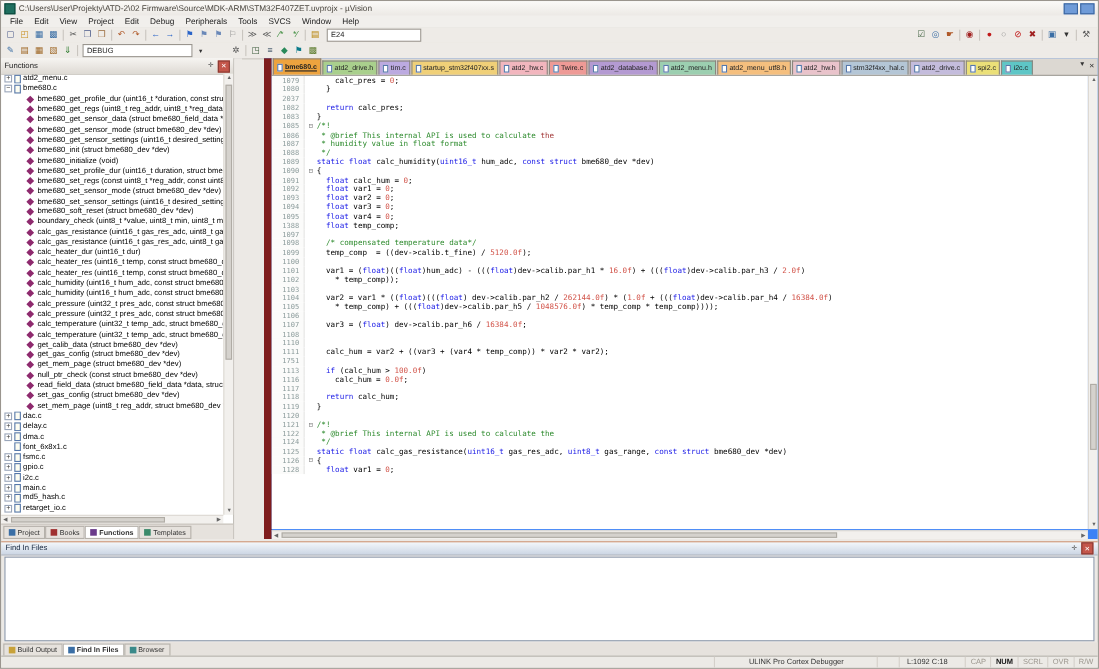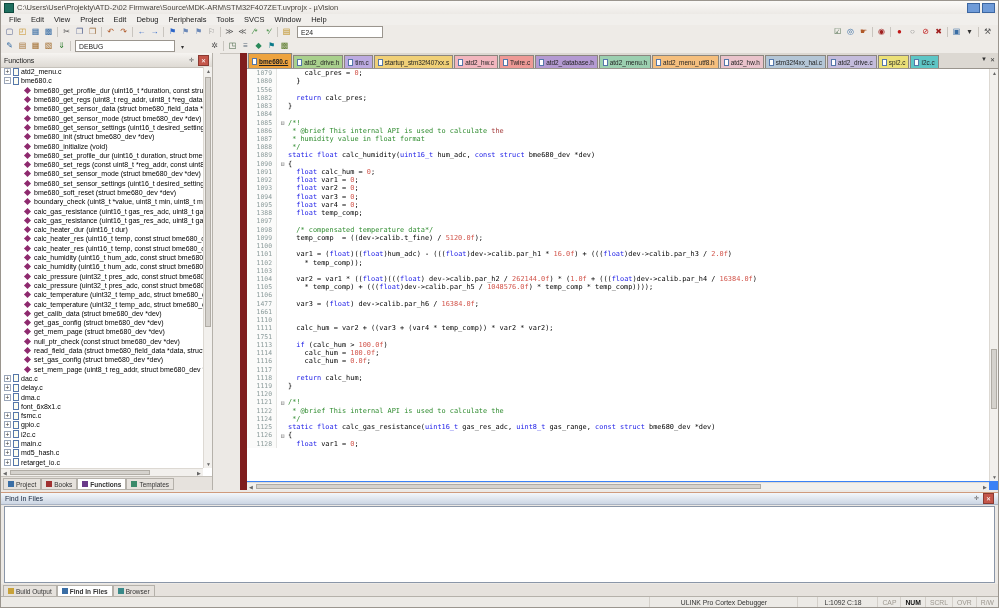--- a/index.html
+++ b/index.html
@@ -608,24 +608,23 @@
           <span class="etab-label">i2c.c</span>
         </span>
       </div>
     <span class="etabs-ctrl">
       <span>▼</span>
       <span>✕</span>
     </span>
     <div id="codewrap">
         <div class="cline"><span class="ln">1079</span><span class="fold"></span><span class="ctext"><span class="tk-p">    calc_pres = </span><span class="tk-n">0</span><span class="tk-p">;</span></span></div>
         <div class="cline"><span class="ln">1080</span><span class="fold"></span><span class="ctext"><span class="tk-p">  }</span></span></div>
-        <div class="cline"><span class="ln">1556</span><span class="fold"></span><span class="ctext"></span></div>
+        <div class="cline"><span class="ln">2037</span><span class="fold"></span><span class="ctext"></span></div>
         <div class="cline"><span class="ln">1082</span><span class="fold"></span><span class="ctext"><span class="tk-p">  </span><span class="tk-k">return</span><span class="tk-p"> calc_pres;</span></span></div>
         <div class="cline"><span class="ln">1083</span><span class="fold"></span><span class="ctext"><span class="tk-p">}</span></span></div>
-        <div class="cline"><span class="ln">1084</span><span class="fold"></span><span class="ctext"></span></div>
         <div class="cline"><span class="ln">1085</span><span class="fold">⊟</span><span class="ctext"><span class="tk-c">/*!</span></span></div>
         <div class="cline"><span class="ln">1086</span><span class="fold"></span><span class="ctext"><span class="tk-c"> * @brief This internal API is used to calculate </span><span class="tk-r">the</span></span></div>
         <div class="cline"><span class="ln">1087</span><span class="fold"></span><span class="ctext"><span class="tk-c"> * humidity value in float format</span></span></div>
         <div class="cline"><span class="ln">1088</span><span class="fold"></span><span class="ctext"><span class="tk-c"> */</span></span></div>
         <div class="cline"><span class="ln">1089</span><span class="fold"></span><span class="ctext"><span class="tk-k">static</span><span class="tk-p"> </span><span class="tk-k">float</span><span class="tk-p"> calc_humidity(</span><span class="tk-k">uint16_t</span><span class="tk-p"> hum_adc, </span><span class="tk-k">const</span><span class="tk-p"> </span><span class="tk-k">struct</span><span class="tk-p"> bme680_dev *dev)</span></span></div>
         <div class="cline"><span class="ln">1090</span><span class="fold">⊟</span><span class="ctext"><span class="tk-p">{</span></span></div>
         <div class="cline"><span class="ln">1091</span><span class="fold"></span><span class="ctext"><span class="tk-p">  </span><span class="tk-k">float</span><span class="tk-p"> calc_hum = </span><span class="tk-n">0</span><span class="tk-p">;</span></span></div>
         <div class="cline"><span class="ln">1092</span><span class="fold"></span><span class="ctext"><span class="tk-p">  </span><span class="tk-k">float</span><span class="tk-p"> var1 = </span><span class="tk-n">0</span><span class="tk-p">;</span></span></div>
         <div class="cline"><span class="ln">1093</span><span class="fold"></span><span class="ctext"><span class="tk-p">  </span><span class="tk-k">float</span><span class="tk-p"> var2 = </span><span class="tk-n">0</span><span class="tk-p">;</span></span></div>
         <div class="cline"><span class="ln">1094</span><span class="fold"></span><span class="ctext"><span class="tk-p">  </span><span class="tk-k">float</span><span class="tk-p"> var3 = </span><span class="tk-n">0</span><span class="tk-p">;</span></span></div>
@@ -634,27 +633,26 @@
         <div class="cline"><span class="ln">1097</span><span class="fold"></span><span class="ctext"></span></div>
         <div class="cline"><span class="ln">1098</span><span class="fold"></span><span class="ctext"><span class="tk-p">  </span><span class="tk-c">/* compensated temperature data*/</span></span></div>
         <div class="cline"><span class="ln">1099</span><span class="fold"></span><span class="ctext"><span class="tk-p">  temp_comp  = ((dev-&gt;calib.t_fine) / </span><span class="tk-n">5120.0f</span><span class="tk-p">);</span></span></div>
         <div class="cline"><span class="ln">1100</span><span class="fold"></span><span class="ctext"></span></div>
         <div class="cline"><span class="ln">1101</span><span class="fold"></span><span class="ctext"><span class="tk-p">  var1 = (</span><span class="tk-k">float</span><span class="tk-p">)((</span><span class="tk-k">float</span><span class="tk-p">)hum_adc) - (((</span><span class="tk-k">float</span><span class="tk-p">)dev-&gt;calib.par_h1 * </span><span class="tk-n">16.0f</span><span class="tk-p">) + (((</span><span class="tk-k">float</span><span class="tk-p">)dev-&gt;calib.par_h3 / </span><span class="tk-n">2.0f</span><span class="tk-p">)</span></span></div>
         <div class="cline"><span class="ln">1102</span><span class="fold"></span><span class="ctext"><span class="tk-p">    * temp_comp));</span></span></div>
         <div class="cline"><span class="ln">1103</span><span class="fold"></span><span class="ctext"></span></div>
         <div class="cline"><span class="ln">1104</span><span class="fold"></span><span class="ctext"><span class="tk-p">  var2 = var1 * ((</span><span class="tk-k">float</span><span class="tk-p">)(((</span><span class="tk-k">float</span><span class="tk-p">) dev-&gt;calib.par_h2 / </span><span class="tk-n">262144.0f</span><span class="tk-p">) * (</span><span class="tk-n">1.0f</span><span class="tk-p"> + (((</span><span class="tk-k">float</span><span class="tk-p">)dev-&gt;calib.par_h4 / </span><span class="tk-n">16384.0f</span><span class="tk-p">)</span></span></div>
         <div class="cline"><span class="ln">1105</span><span class="fold"></span><span class="ctext"><span class="tk-p">    * temp_comp) + (((</span><span class="tk-k">float</span><span class="tk-p">)dev-&gt;calib.par_h5 / </span><span class="tk-n">1048576.0f</span><span class="tk-p">) * temp_comp * temp_comp))));</span></span></div>
         <div class="cline"><span class="ln">1106</span><span class="fold"></span><span class="ctext"></span></div>
-        <div class="cline"><span class="ln">1477</span><span class="fold"></span><span class="ctext"><span class="tk-p">  var3 = (</span><span class="tk-k">float</span><span class="tk-p">) dev-&gt;calib.par_h6 / </span><span class="tk-n">16384.0f</span><span class="tk-p">;</span></span></div>
-        <div class="cline"><span class="ln">1661</span><span class="fold"></span><span class="ctext"></span></div>
+        <div class="cline"><span class="ln">1107</span><span class="fold"></span><span class="ctext"><span class="tk-p">  var3 = (</span><span class="tk-k">float</span><span class="tk-p">) dev-&gt;calib.par_h6 / </span><span class="tk-n">16384.0f</span><span class="tk-p">;</span></span></div>
+        <div class="cline"><span class="ln">1108</span><span class="fold"></span><span class="ctext"></span></div>
         <div class="cline"><span class="ln">1110</span><span class="fold"></span><span class="ctext"></span></div>
         <div class="cline"><span class="ln">1111</span><span class="fold"></span><span class="ctext"><span class="tk-p">  calc_hum = var2 + ((var3 + (var4 * temp_comp)) * var2 * var2);</span></span></div>
         <div class="cline"><span class="ln">1751</span><span class="fold"></span><span class="ctext"></span></div>
         <div class="cline"><span class="ln">1113</span><span class="fold"></span><span class="ctext"><span class="tk-p">  </span><span class="tk-k">if</span><span class="tk-p"> (calc_hum &gt; </span><span class="tk-n">100.0f</span><span class="tk-p">)</span></span></div>
-        <div class="cline"><span class="ln">1114</span><span class="fold"></span><span class="ctext"><span class="tk-p">    calc_hum = </span><span class="tk-n">100.0f</span><span class="tk-p">;</span></span></div>
         <div class="cline"><span class="ln">1116</span><span class="fold"></span><span class="ctext"><span class="tk-p">    calc_hum = </span><span class="tk-n">0.0f</span><span class="tk-p">;</span></span></div>
         <div class="cline"><span class="ln">1117</span><span class="fold"></span><span class="ctext"></span></div>
         <div class="cline"><span class="ln">1118</span><span class="fold"></span><span class="ctext"><span class="tk-p">  </span><span class="tk-k">return</span><span class="tk-p"> calc_hum;</span></span></div>
         <div class="cline"><span class="ln">1119</span><span class="fold"></span><span class="ctext"><span class="tk-p">}</span></span></div>
         <div class="cline"><span class="ln">1120</span><span class="fold"></span><span class="ctext"></span></div>
         <div class="cline"><span class="ln">1121</span><span class="fold">⊟</span><span class="ctext"><span class="tk-c">/*!</span></span></div>
         <div class="cline"><span class="ln">1122</span><span class="fold"></span><span class="ctext"><span class="tk-c"> * @brief This internal API is used to calculate the</span></span></div>
         <div class="cline"><span class="ln">1124</span><span class="fold"></span><span class="ctext"><span class="tk-c"> */</span></span></div>
         <div class="cline"><span class="ln">1125</span><span class="fold"></span><span class="ctext"><span class="tk-k">static</span><span class="tk-p"> </span><span class="tk-k">float</span><span class="tk-p"> calc_gas_resistance(</span><span class="tk-k">uint16_t</span><span class="tk-p"> gas_res_adc, </span><span class="tk-k">uint8_t</span><span class="tk-p"> gas_range, </span><span class="tk-k">const</span><span class="tk-p"> </span><span class="tk-k">struct</span><span class="tk-p"> bme680_dev *dev)</span></span></div>
         <div class="cline"><span class="ln">1126</span><span class="fold">⊟</span><span class="ctext"><span class="tk-p">{</span></span></div>

